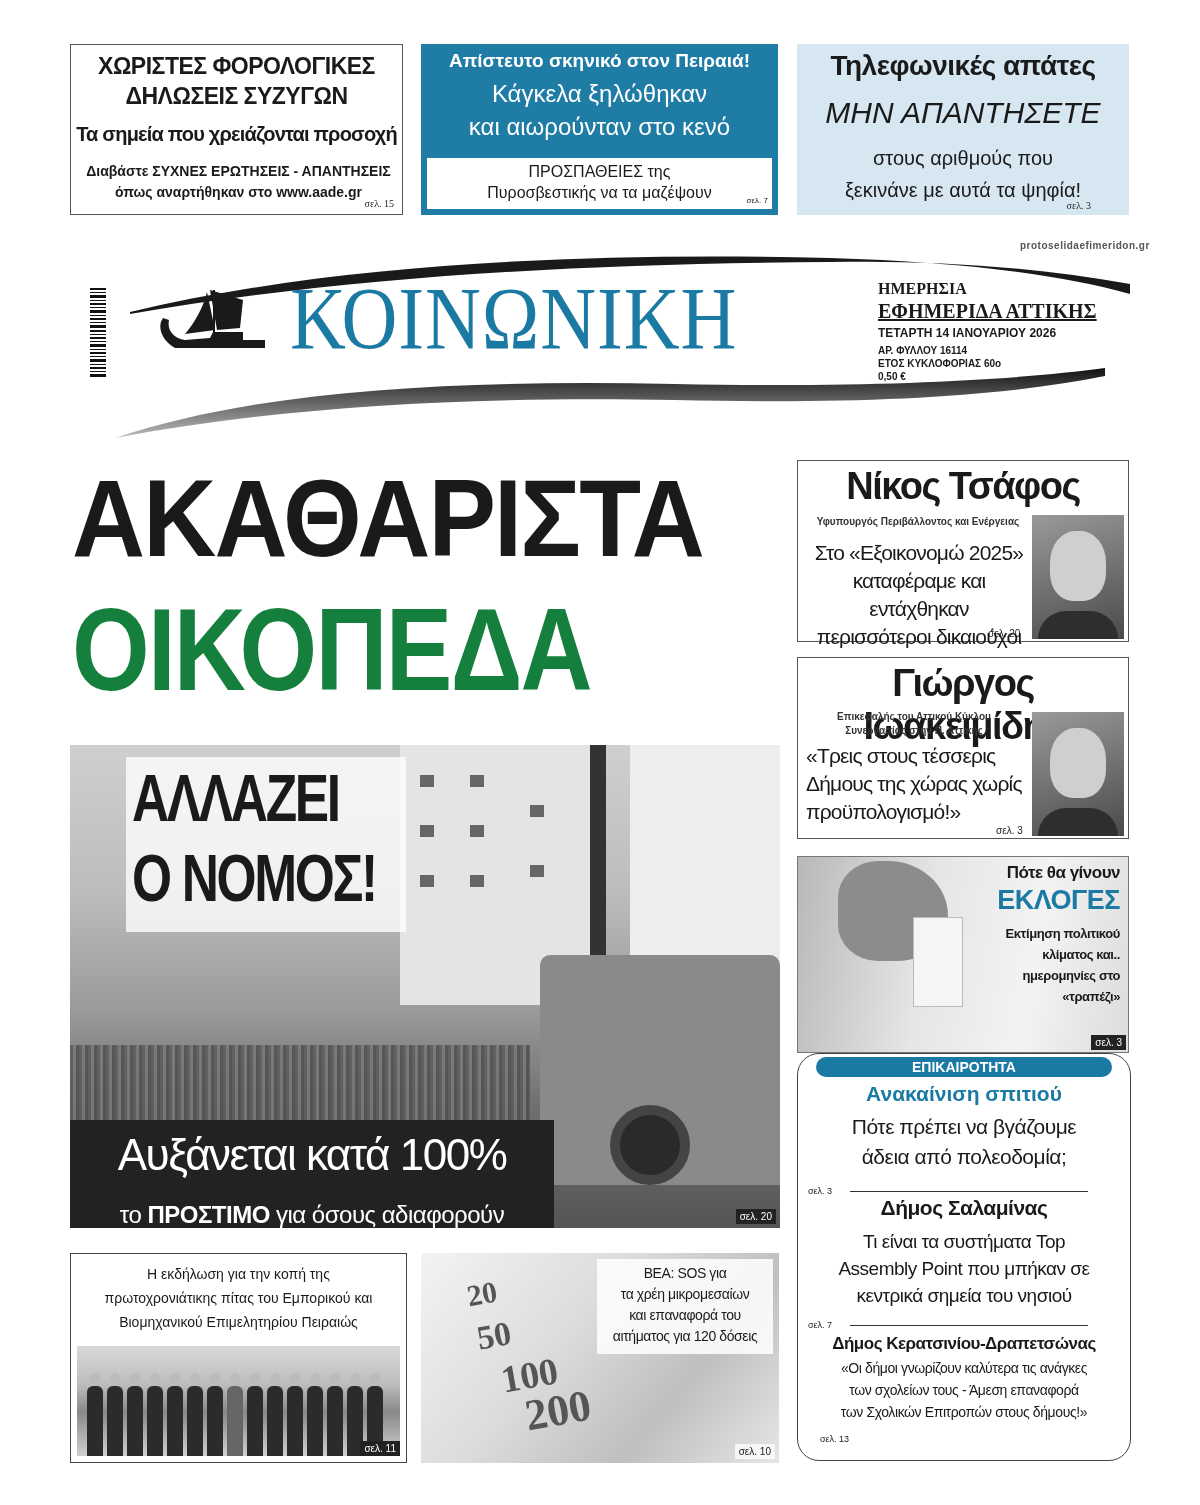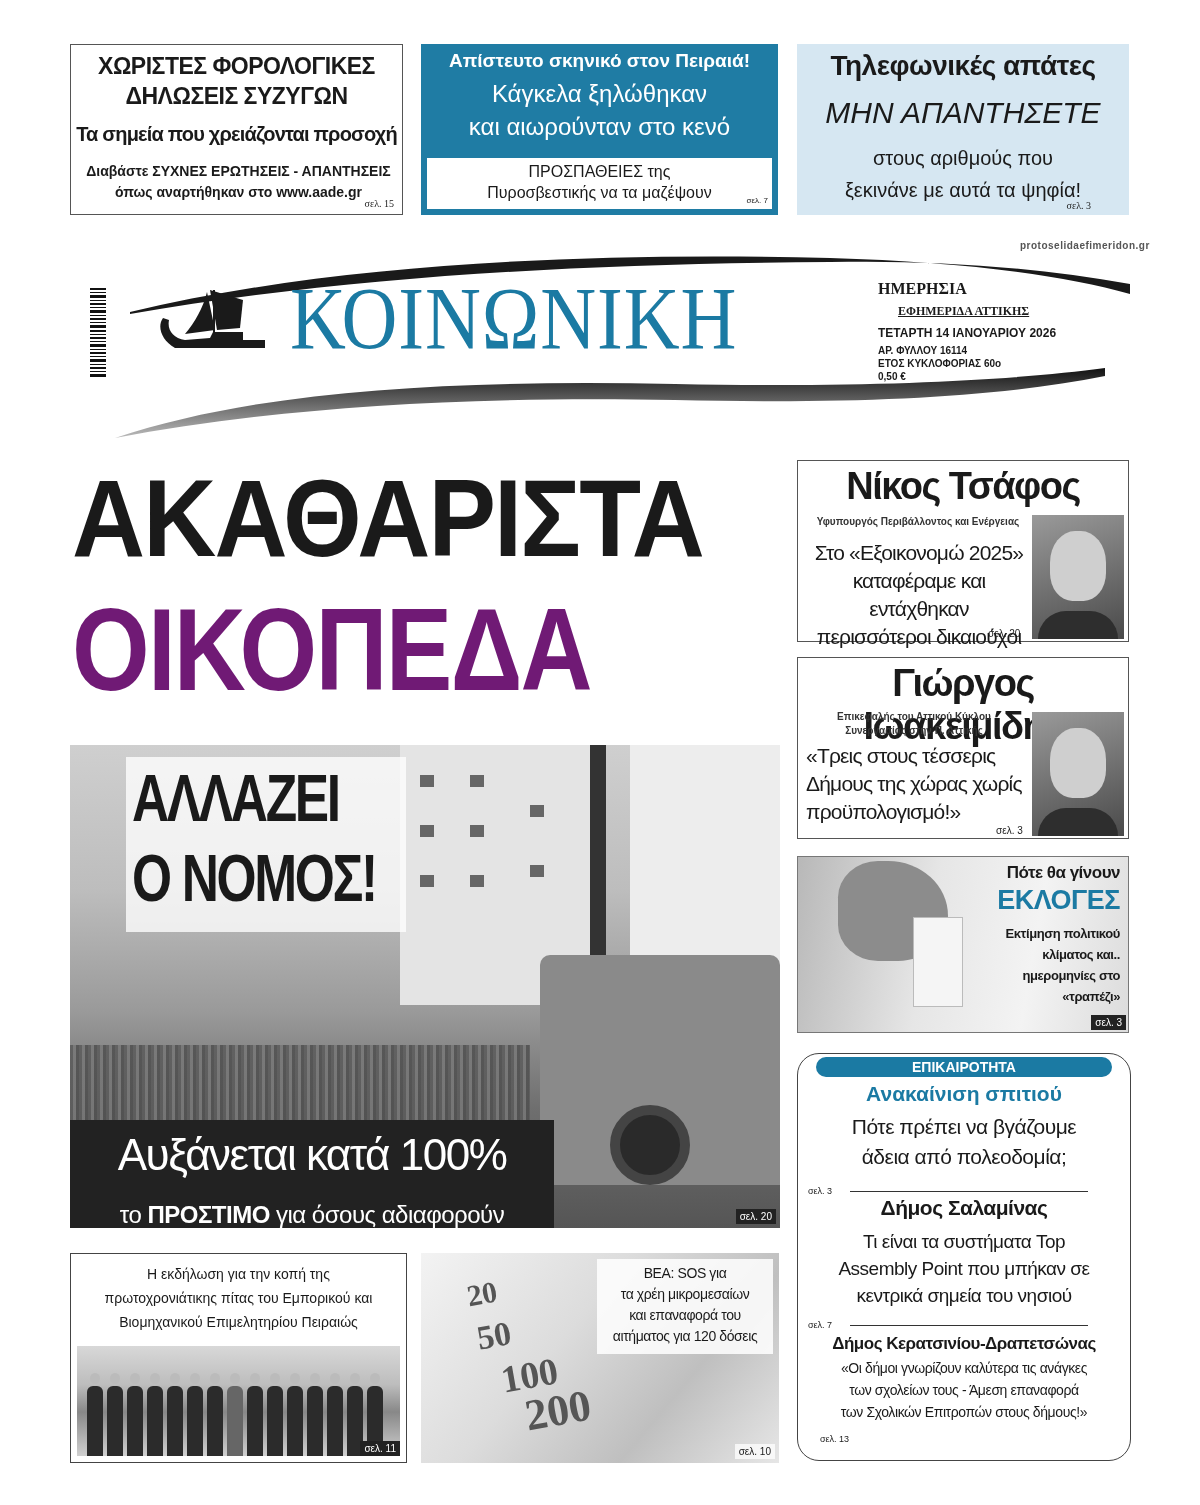--- a/index.html
+++ b/index.html
@@ -34,27 +34,27 @@
 
     
     #masthead { left: 70px; top: 248px; width: 1060px; height: 190px; }
     .swoosh-top { position:absolute; left:60px; top:6px; width:1000px; height:60px; }
     .swoosh-bot { position:absolute; left:45px; top:120px; width:990px; height:70px; }
     #barcode { position:absolute; left:10px; top:40px; width:40px; height:100px; }
     #ship { position:absolute; left:85px; top:40px; width:115px; height:70px; }
     #logo-title { position:absolute; left:220px; top:20px; font-family:"Liberation Serif", serif; font-size:88px; color:#1b7aa3; letter-spacing:1px; transform:scaleX(0.88); transform-origin:left center; white-space:nowrap; }
     #mast-info { position:absolute; left:808px; top:30px; width:240px; }
     #mast-info .daily { font-family:"Liberation Serif", serif; font-size:16px; font-weight:bold; line-height:22px; }
-    #mast-info .paper { font-family:"Liberation Serif", serif; font-size:12px; font-weight:bold; line-height:22px; text-decoration: underline; margin-left: 20px; }
+    #mast-info .paper { font-family:"Liberation Serif", serif; font-size:20px; font-weight:bold; line-height:22px; text-decoration: underline; }
     #mast-info .date { font-size:12px; font-weight:bold; margin-top:4px; }
     #mast-info .meta { font-size:10px; font-weight:bold; line-height:13px; margin-top:4px; }
 
     
     #hl1 { left: 72px; top: 458px; width: 710px; font-size: 110px; font-weight: bold; color: #1a1a1a; letter-spacing: -2px; line-height: 120px; }
-    #hl2 { left: 72px; top: 585px; width: 710px; font-size: 116px; font-weight: bold; color: #701a75; letter-spacing: -2px; line-height: 130px; }
+    #hl2 { left: 72px; top: 585px; width: 710px; font-size: 116px; font-weight: bold; color: #15803d; letter-spacing: -2px; line-height: 130px; }
     .squeeze { display:inline-block; transform: scaleX(0.92); transform-origin: left center; white-space: nowrap; }
 
     
     #hero { left: 70px; top: 745px; width: 710px; height: 483px; background:
       linear-gradient(180deg, #cfcfcf 0%, #bdbdbd 30%, #9a9a9a 55%, #6f6f6f 75%, #555 100%); overflow:hidden; }
     #hero .bld1 { position:absolute; left:330px; top:0; width:190px; height:260px; background:#e4e4e4; }
     #hero .bld2 { position:absolute; left:560px; top:0; width:150px; height:220px; background:#ededed; }
     #hero .grass { position:absolute; left:0; top:300px; width:460px; height:183px; background:repeating-linear-gradient(90deg,#5a5a5a 0 3px,#777 3px 6px,#4e4e4e 6px 9px); opacity:0.85; }
     #hero .pole { position:absolute; left:520px; top:0; width:16px; height:400px; background:#333; }
     #hero .digger { position:absolute; left:470px; top:210px; width:240px; height:230px; background:#8a8a8a; border-radius:10px 10px 0 0; }
@@ -74,21 +74,21 @@
     #tsafos { left:797px; top:460px; width:332px; height:182px; }
     #iwakeim { left:797px; top:657px; width:332px; height:182px; }
     .rbox .name { position:absolute; left:0; right:0; top:4px; font-size:38px; font-weight:bold; letter-spacing:-1.5px; }
     .rbox .role { position:absolute; left:6px; width:220px; font-size:10px; font-weight:bold; line-height:14px; color:#333; }
     .rbox .quote { position:absolute; left:6px; width:230px; font-size:21px; line-height:28px; letter-spacing:-0.8px; }
     .rbox .photo { position:absolute; right:4px; width:92px; background:linear-gradient(160deg,#9a9a9a,#4a4a4a); }
     .rbox .photo .face { position:absolute; left:18px; top:16px; width:56px; height:70px; border-radius:45% 45% 40% 40%; background:#cfcfcf; }
     .rbox .photo .body { position:absolute; left:6px; bottom:0; width:80px; height:28px; border-radius:30px 30px 0 0; background:#2e2e2e; }
     .rbox .s { position:absolute; font-size:10px; }
 
-    #elections { left:797px; top:856px; width:332px; height:177px; border:1px solid #777; background:linear-gradient(100deg,#b8b8b8 0%,#e6e6e6 40%,#f3f3f3 70%,#dcdcdc 100%); overflow:hidden; position:absolute;padding-left:12px; }
+    #elections { left:797px; top:856px; width:332px; height:197px; border:1px solid #777; background:linear-gradient(100deg,#b8b8b8 0%,#e6e6e6 40%,#f3f3f3 70%,#dcdcdc 100%); overflow:hidden; position:absolute;padding-left:12px; }
     #elections .hand { position:absolute; left:40px; top:4px; width:110px; height:100px; background:#8c8c8c; border-radius:40% 60% 50% 40%; }
     #elections .ballot { position:absolute; left:115px; top:60px; width:50px; height:90px; background:#f5f5f5; border:1px solid #bbb; }
     #elections .e1 { position:absolute; right:8px; top:6px; font-size:17px; font-weight:bold; letter-spacing:-0.5px; }
     #elections .e2 { position:absolute; right:8px; top:28px; font-size:27px; font-weight:bold; color:#1b7aa3; letter-spacing:-0.5px; }
     #elections .e3 { position:absolute; right:8px; top:66px; width:170px; text-align:right; font-size:13px; font-weight:bold; line-height:21px; letter-spacing:-0.4px; }
     #elections .s { position:absolute; right:2px; bottom:2px; background:#222; color:#fff; padding:2px 4px; font-size:10px; }
 
     #current { left:797px; top:1053px; width:334px; height:408px; border:1px solid #444; border-radius:22px; background:#fff; position:absolute; }
     #current .pill { position:absolute; left:18px; right:18px; top:3px; height:20px; border-radius:10px; background:#1b7aa3; color:#fff; font-size:14px; font-weight:bold; line-height:20px; text-align:center; }
     #current .h1 { position:absolute; left:0; right:0; top:28px; font-size:21px; font-weight:bold; color:#1b7aa3; }

